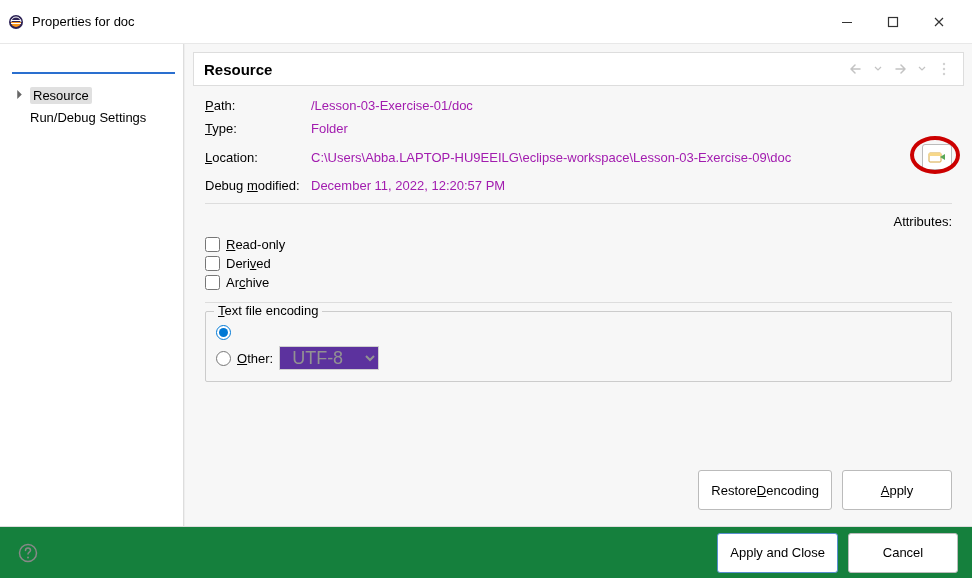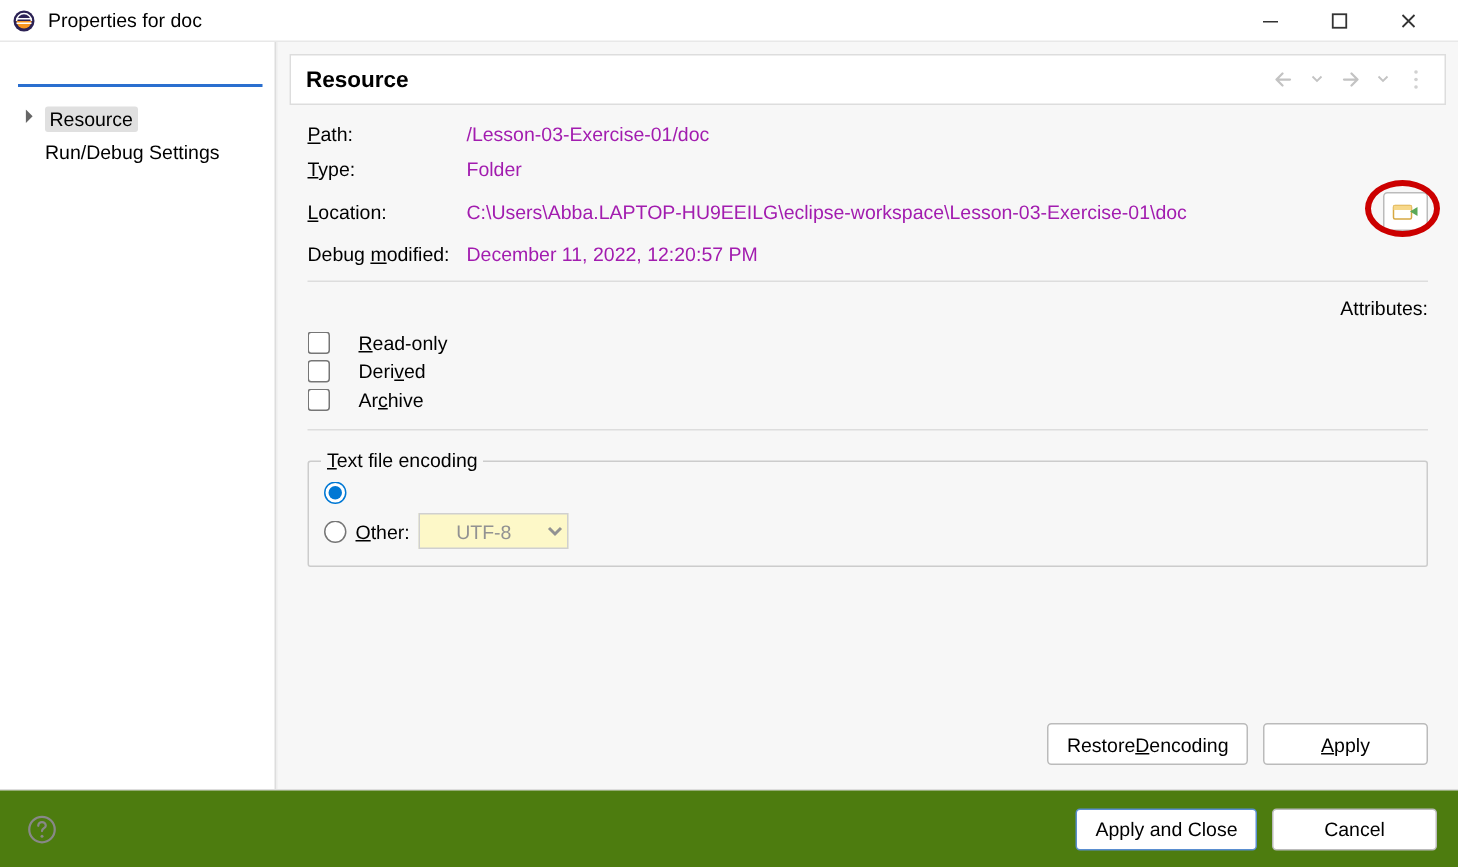--- a/index.html
+++ b/index.html
@@ -9,21 +9,21 @@
       background: #fff;
       color: #000;
       width: 972px;
       height: 578px;
       overflow: hidden;
       display: flex;
       flex-direction: column;
     }
     
     .titlebar {
-      height: 28px;
+      height: 44px;
       display: flex;
       align-items: center;
       padding: 0 10px 0 8px;
       background: #fff;
       border-bottom: 1px solid #e8e8e8;
     }
     .titlebar .app-icon {
       width: 16px; height: 16px;
       margin-right: 8px;
       flex-shrink: 0;
@@ -175,30 +175,30 @@
       padding-bottom: 10px;
       border-bottom: 1px solid #ddd;
     }
     .section-title {
       margin-bottom: 6px;
       text-align: right;
     }
     .checkbox-row {
       display: flex;
       align-items: center;
-      gap: 19px;
+      gap: 6px;
       padding: 2px 0;
     }
     .checkbox-row input[type="checkbox"] {
       width: 15px; height: 15px;
       accent-color: #0078d4;
     }
     
     .encoding-group {
-      margin-top: 20px;
+      margin-top: 8px;
       border: 1px solid #ccc;
       border-radius: 2px;
       padding: 10px 10px 8px 10px;
       position: relative;
     }
     .encoding-group .legend {
       position: absolute;
       top: -9px;
       left: 8px;
       background: #f7f7f7;
@@ -212,54 +212,54 @@
       padding: 3px 0;
     }
     .radio-row input[type="radio"] {
       width: 15px; height: 15px;
       accent-color: #0078d4;
     }
     .encoding-combo {
       width: 100px;
       height: 24px;
       border: 1px solid #ccc;
-      background: #fef9c3;
+      background: #4c1d95;
       color: #888;
-      padding: 0 20px;
-      font-size: 13px;
+      padding: 0 8px;
+      font-size: 18px;
     }
     .encoding-combo:disabled { opacity: 0.9; }
     .panel-footer-inner {
       display: flex;
       justify-content: flex-end;
       gap: 10px;
       padding-top: 14px;
       margin-top: auto;
     }
     .btn {
-      height: 28px;
+      height: 40px;
       min-width: 110px;
       padding: 0 12px;
       background: #fff;
       border: 1px solid #bbb;
       border-radius: 3px;
       font-size: 13px;
       cursor: pointer;
       display: flex;
       align-items: center;
       justify-content: center;
     }
     .btn.primary {
       border: 1px solid #5a8ed0;
     }
     
     .bottombar {
       height: 52px;
       border-top: 1px solid #ddd;
-      background: #4d7c0f;
+      background: #15803d;
       display: flex;
       align-items: center;
       padding: 0 14px;
     }
     .help-btn {
       width: 28px; height: 28px;
       border: none;
       background: transparent;
       cursor: pointer;
       display: flex;
@@ -360,21 +360,21 @@
       <div class="info-grid">
         <span class="info-label"><span class="mnemonic">P</span>ath:</span>
         <span class="info-value">/Lesson-03-Exercise-01/doc</span>
         <span></span>
 
         <span class="info-label"><span class="mnemonic">T</span>ype:</span>
         <span class="info-value">Folder</span>
         <span></span>
 
         <span class="info-label"><span class="mnemonic">L</span>ocation:</span>
-        <span class="info-value">C:\Users\Abba.LAPTOP-HU9EEILG\eclipse-workspace\Lesson-03-Exercise-01\doc</span>
+        <span class="info-value">C:\Users\Abba.LAPTOP-HU9EEILG\eclipse-workspace\Lesson-03-Exercise-09\doc</span>
         <span style="position:relative;">
           <button class="sys-explorer-btn">
             <svg width="18" height="14" viewBox="0 0 18 14">
               <rect x="1" y="3" width="12" height="9" rx="1" fill="#fff" stroke="#d6a843" stroke-width="1"></rect>
               <rect x="1" y="3" width="12" height="3" fill="#f7d88a"></rect>
               <path d="M12 7l5-3v6z" fill="#5aa857"></path>
             </svg>
             <span class="red-circle"></span>
           </button>
         </span>

